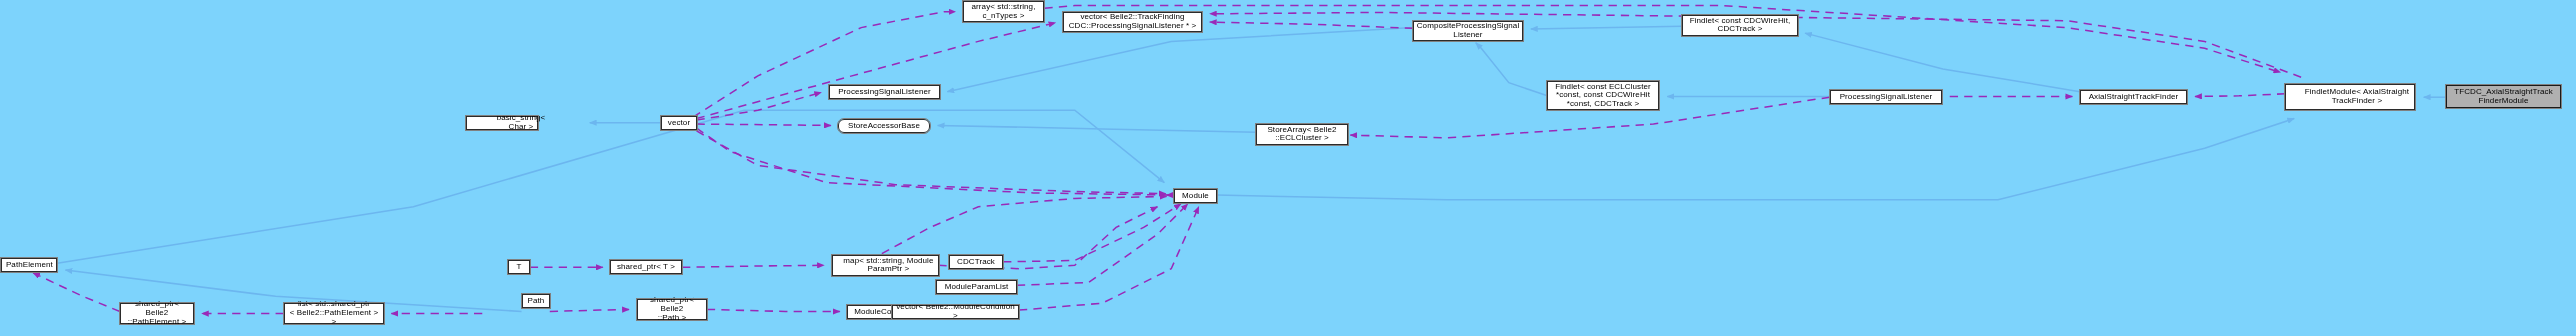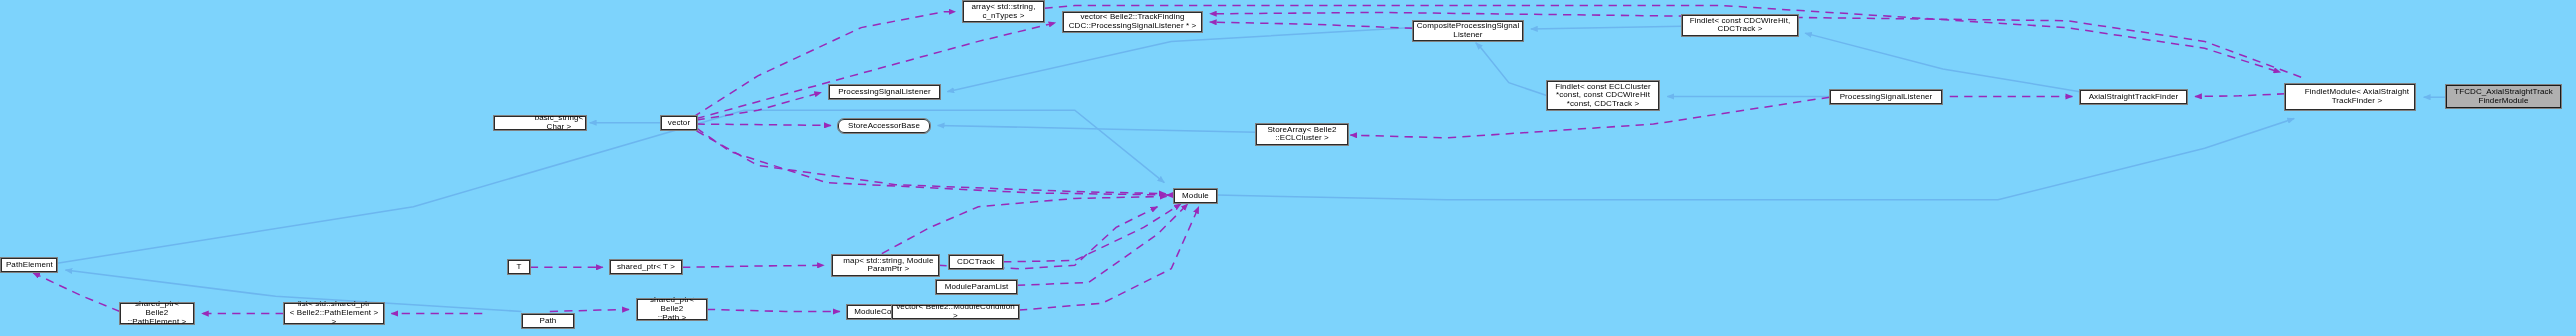--- a/index.html
+++ b/index.html
@@ -147,41 +147,41 @@
 CDC::ProcessingSignalListener * &gt;</div>
       <div class="node" style="left: 1413px; top: 20.7px; width: 110px; height: 20.7px;">CompositeProcessingSignal
 Listener</div>
       <div class="node" style="left: 1682px; top: 15px; width: 116px; height: 20.7px;">Findlet&lt; const CDCWireHit,
 CDCTrack &gt;</div>
       <div class="node" style="left: 1547px; top: 81px; width: 112px; height: 29px;">Findlet&lt; const ECLCluster
 *const, const CDCWireHit
 *const, CDCTrack &gt;</div>
       <div class="node" style="left: 829px; top: 85px; width: 111px; height: 13.8px;">ProcessingSignalListener</div>
       <div class="node" style="left: 838px; top: 119px; width: 92px; height: 13.8px; border-radius: 6px;">StoreAccessorBase</div>
-      <div class="node" style="left: 494px; top: 116px; width: 92px; height: 13.8px; padding-left: 40px;">basic_string&lt; Char &gt;</div>
+      <div class="node" style="left: 466px; top: 116px; width: 72px; height: 13.8px; padding-left: 40px;">basic_string&lt; Char &gt;</div>
       <div class="node" style="left: 661px; top: 116px; width: 36px; height: 13.8px;">vector</div>
       <div class="node" style="left: 1256px; top: 124px; width: 92px; height: 20.7px;">StoreArray&lt; Belle2
 ::ECLCluster &gt;</div>
       <div class="node" style="left: 1830px; top: 90px; width: 112px; height: 13.8px;">ProcessingSignalListener</div>
       <div class="node" style="left: 2080px; top: 90px; width: 107px; height: 14px;">AxialStraightTrackFinder</div>
       <div class="node" style="left: 2285px; top: 84px; width: 130px; height: 26px; padding-left: 16px;">FindletModule&lt; AxialStraight
 TrackFinder &gt;</div>
       <div class="node highlight" style="left: 2446px; top: 85px; width: 115px; height: 23.4px;">TFCDC_AxialStraightTrack
 FinderModule</div>
       <div class="node" style="left: 1174px; top: 189px; width: 43px; height: 13.8px;">Module</div>
       <div class="node" style="left: 1.4px; top: 258px; width: 56px; height: 13.8px;">PathElement</div>
       <div class="node" style="left: 120px; top: 303px; width: 74px; height: 20.7px;">shared_ptr&lt; Belle2
 ::PathElement &gt;</div>
       <div class="node" style="left: 284px; top: 303px; width: 100px; height: 20.7px;">list&lt; std::shared_ptr
 &lt; Belle2::PathElement &gt; &gt;</div>
       <div class="node" style="left: 508px; top: 260px; width: 22px; height: 13.8px;">T</div>
       <div class="node" style="left: 610px; top: 260px; width: 72px; height: 13.8px;">shared_ptr&lt; T &gt;</div>
       <div class="node" style="left: 832px; top: 255px; width: 107px; height: 20.7px; padding-left: 8px;">map&lt; std::string, Module
 ParamPtr &gt;</div>
-      <div class="node" style="left: 522px; top: 314px; width: 52px; height: 13.8px;">Path</div>
+      <div class="node" style="left: 522px; top: 294px; width: 28px; height: 13.8px;">Path</div>
       <div class="node" style="left: 637px; top: 299px; width: 70px; height: 20.7px;">shared_ptr&lt; Belle2
 ::Path &gt;</div>
       <div class="node" style="left: 847px; top: 305px; width: 76px; height: 13.8px;">ModuleCondition</div>
       <div class="node" style="left: 949px; top: 255px; width: 54px; height: 13.8px;">CDCTrack</div>
       <div class="node" style="left: 936px; top: 280px; width: 81px; height: 13.8px;">ModuleParamList</div>
       <div class="node" style="left: 892px; top: 305px; width: 127px; height: 13.8px;">vector&lt; Belle2::ModuleCondition &gt;</div>
     </div>
 
 </div>
 

